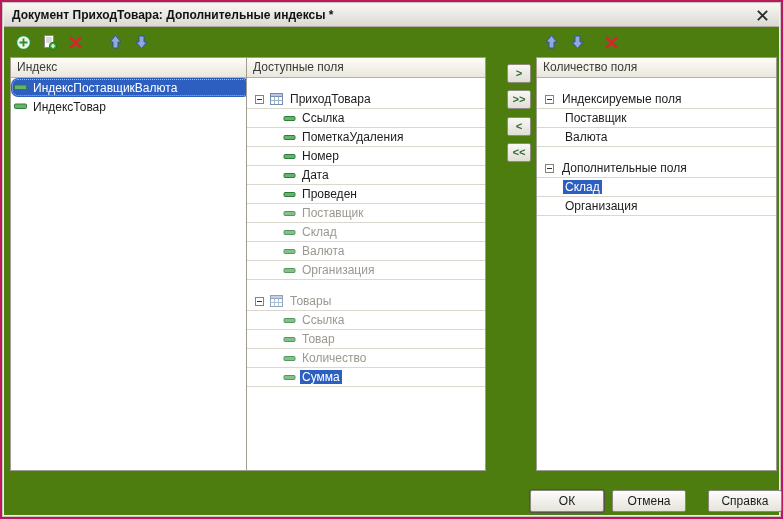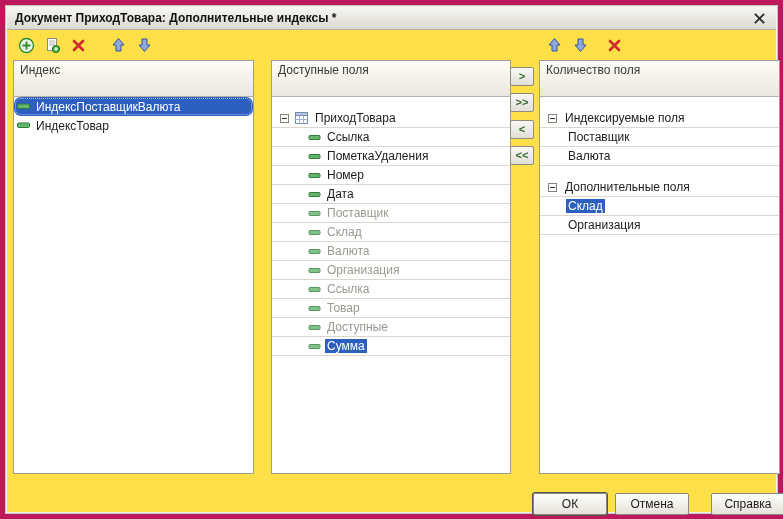--- a/index.html
+++ b/index.html
@@ -4,22 +4,22 @@
 <style>
   html,body{margin:0;padding:0;}
   body{
     width:783px;height:519px;
     font-family:"Liberation Sans",sans-serif;
     font-size:12px;color:#1c1c1c;
     background:#8f8d89;
   }
   .window{
     position:relative;width:783px;height:519px;box-sizing:border-box;
-    border:5px solid #be185d;
-    background:#fde047;
+    border:2px solid #be185d;
+    background:#4d7c0f;
     box-shadow:inset 0 0 0 1px #c9c6bf, inset 0 0 0 2px #f2f1ed;
     padding-left:8px;
   }
   
   .titlebar{
     position:absolute;left:2px;top:2px;right:2px;height:23px;
     background:linear-gradient(#f7f6f3,#dcd9d2);
     border-bottom:1px solid #b1ada4;
     display:flex;align-items:center;padding:0 8px;box-sizing:border-box;
   }
@@ -37,24 +37,24 @@
     display:flex;align-items:center;justify-content:center;cursor:default;
   }
   .tb-gap{width:10px;}
   
   .panel{
     position:absolute;top:55px;box-sizing:border-box;
     background:#fff;border:1px solid #a09c92;
     display:flex;flex-direction:column;
   }
   #panel-indexes{left:8px;width:241px;height:414px;}
-  #panel-available{left:266px;width:240px;height:414px;}
+  #panel-available{left:244px;width:240px;height:414px;}
   #panel-selected{left:534px;width:241px;height:414px;}
   .phead{
-    flex:none;height:36px;line-height:19px;padding:0 6px;box-sizing:border-box;
+    flex:none;height:20px;line-height:19px;padding:0 6px;box-sizing:border-box;
     background:linear-gradient(#fdfcf6,#eae7dd);
     border-bottom:1px solid #b5b1a7;color:#3a3a3a;white-space:nowrap;overflow:hidden;
   }
   .pbody{flex:1;overflow:hidden;background:#fff;}
   
   .lrow{
     height:19px;box-sizing:border-box;display:flex;align-items:center;
     padding-left:3px;gap:4px;white-space:nowrap;
   }
   .lrow.selected{
@@ -267,20 +267,29 @@
         <div class="trow t-field lvl1">
 
           <span class="icon icon-field">
             <svg width="13" height="9" viewBox="0 0 13 9">
               <rect x="1" y="2.5" width="11" height="4" rx="1" fill="#62b56a" stroke="#2e7d3a"></rect>
             </svg>
           </span>
           <span class="lbl">Дата</span>
         </div>
 
+        <div class="trow t-field lvl1">
+
+          <span class="icon icon-field">
+            <svg width="13" height="9" viewBox="0 0 13 9">
+              <rect x="1" y="2.5" width="11" height="4" rx="1" fill="#62b56a" stroke="#2e7d3a"></rect>
+            </svg>
+          </span>
+          <span class="lbl">Проведен</span>
+        </div>
 
         <div class="trow t-field lvl1 dimmed">
 
           <span class="icon icon-field">
             <svg width="13" height="9" viewBox="0 0 13 9">
               <rect x="1" y="2.5" width="11" height="4" rx="1" fill="#62b56a" stroke="#2e7d3a"></rect>
             </svg>
           </span>
           <span class="lbl">Поставщик</span>
         </div>
@@ -308,20 +317,34 @@
         <div class="trow t-field lvl1 dimmed">
 
           <span class="icon icon-field">
             <svg width="13" height="9" viewBox="0 0 13 9">
               <rect x="1" y="2.5" width="11" height="4" rx="1" fill="#62b56a" stroke="#2e7d3a"></rect>
             </svg>
           </span>
           <span class="lbl">Организация</span>
         </div>
 
+        <div class="trow t-table lvl0 dimmed has-exp">
+          <span class="exp"></span>
+          <span class="icon icon-table">
+            <svg width="13" height="12" viewBox="0 0 13 12">
+              <rect x="0.5" y="0.5" width="12" height="11" fill="#fff" stroke="#728bb0"></rect>
+              <rect x="0.5" y="0.5" width="12" height="3" fill="#b7c6e2" stroke="#728bb0"></rect>
+              <line x1="4.5" y1="3.5" x2="4.5" y2="11.5" stroke="#9db0cd"></line>
+              <line x1="8.5" y1="3.5" x2="8.5" y2="11.5" stroke="#9db0cd"></line>
+              <line x1="0.5" y1="7.5" x2="12.5" y2="7.5" stroke="#9db0cd"></line>
+            </svg>
+          </span>
+
+          <span class="lbl">Товары</span>
+        </div>
 
         <div class="trow t-field lvl1 dimmed">
 
           <span class="icon icon-field">
             <svg width="13" height="9" viewBox="0 0 13 9">
               <rect x="1" y="2.5" width="11" height="4" rx="1" fill="#62b56a" stroke="#2e7d3a"></rect>
             </svg>
           </span>
           <span class="lbl">Ссылка</span>
         </div>
@@ -338,21 +361,21 @@
         </div>
 
 
         <div class="trow t-field lvl1 dimmed">
 
           <span class="icon icon-field">
             <svg width="13" height="9" viewBox="0 0 13 9">
               <rect x="1" y="2.5" width="11" height="4" rx="1" fill="#62b56a" stroke="#2e7d3a"></rect>
             </svg>
           </span>
-          <span class="lbl">Доступные</span>
+          <span class="lbl">Количество</span>
         </div>
 
         <div class="trow t-field lvl1 selected dimmed">
 
           <span class="icon icon-field">
             <svg width="13" height="9" viewBox="0 0 13 9">
               <rect x="1" y="2.5" width="11" height="4" rx="1" fill="#62b56a" stroke="#2e7d3a"></rect>
             </svg>
           </span>
           <span class="lbl">Сумма</span>

